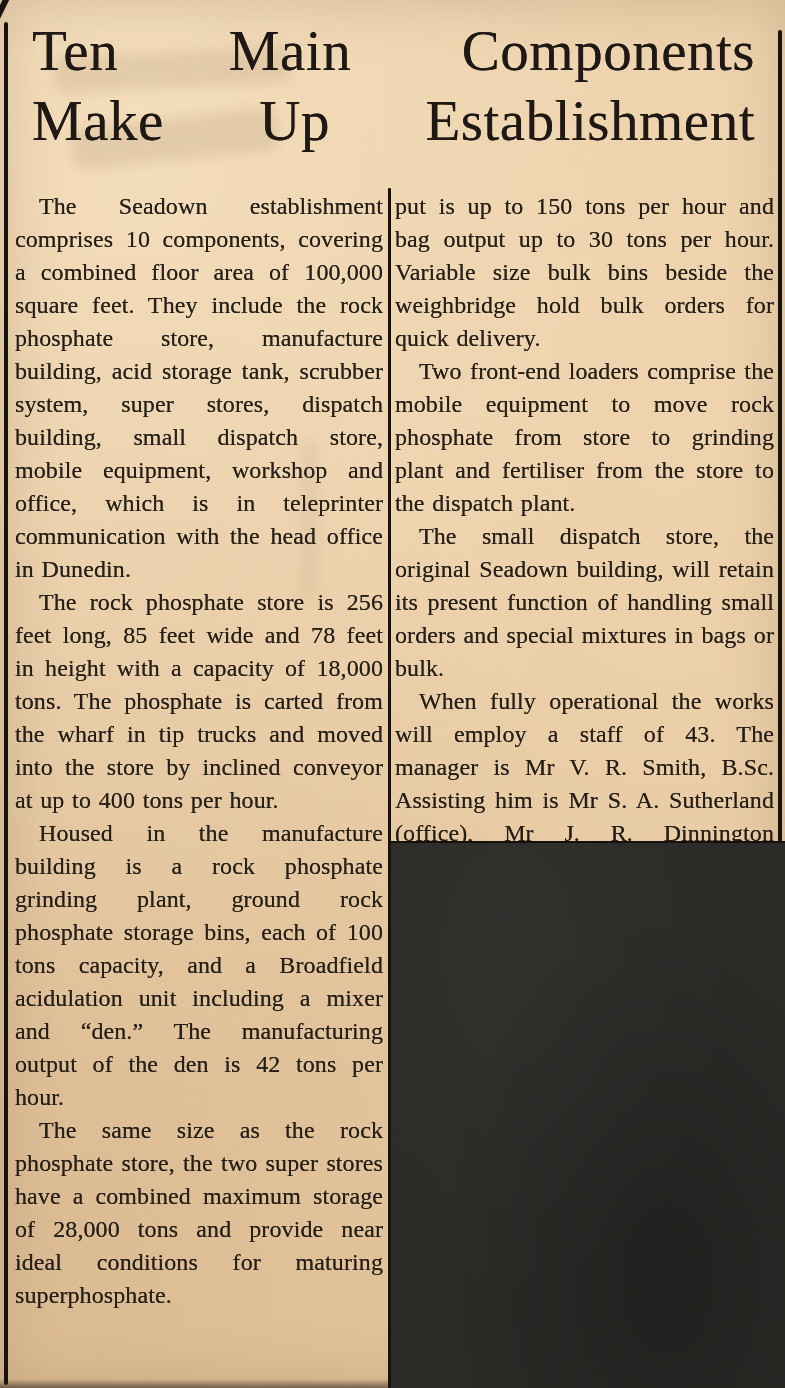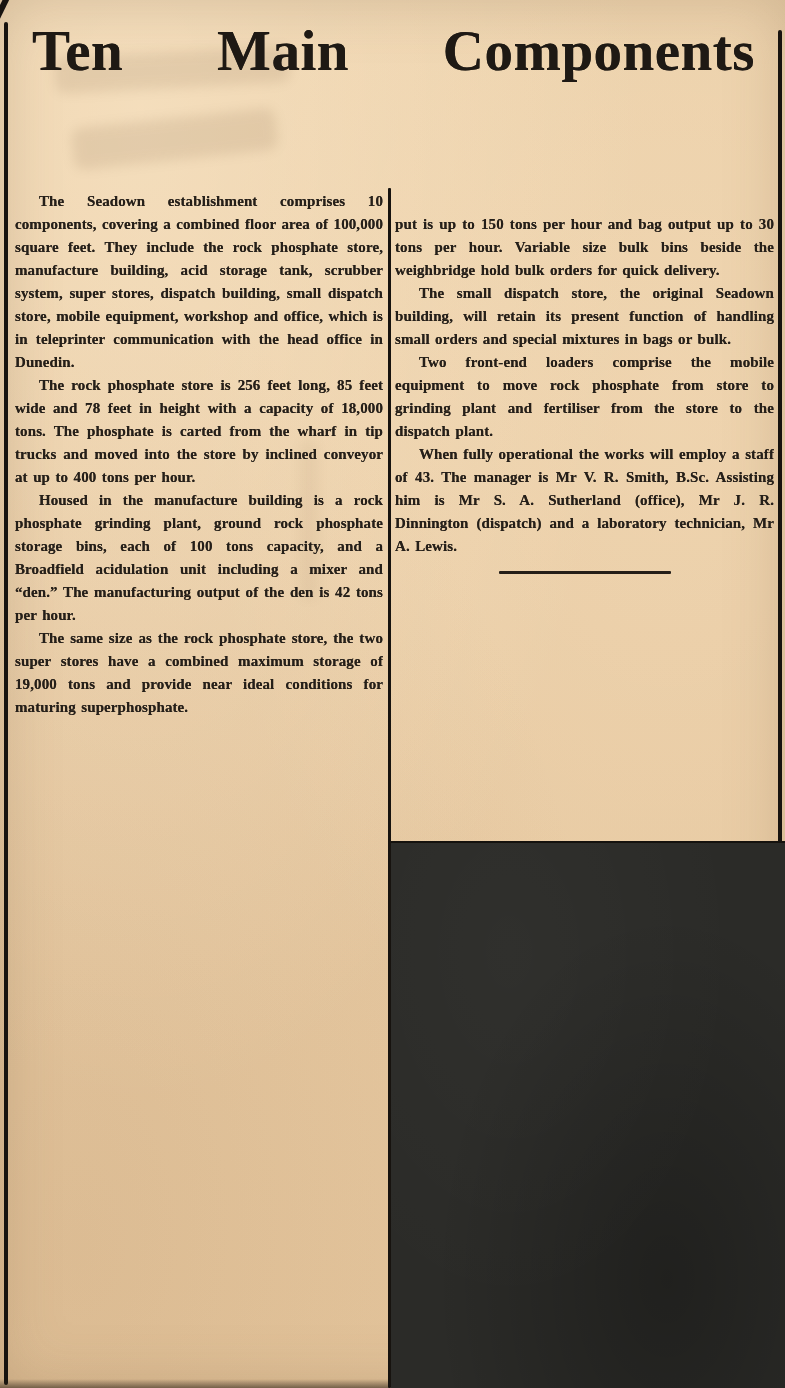--- a/index.html
+++ b/index.html
@@ -44,50 +44,50 @@
   .ghost.g2 { left: 72px;  top: 118px; width: 205px; height: 42px; transform: rotate(-6deg); }
   .ghost.g3 { left: 300px; top: 440px; width: 18px;  height: 160px; opacity: 0.07; }
   .bottom-shade {
     position: absolute; left: 0; bottom: 0; width: 420px; height: 9px;
     background: linear-gradient(180deg, transparent, rgba(40,30,20,0.55));
   }
 
   
   .headline { position: absolute; top: 16px; left: 32px; right: 30px; }
   .headline-line {
-    font-size: 57px; line-height: 70px; font-weight: 700;
+    font-size: 57px; line-height: 70px; font-weight: 400;
     color: #1e1914; letter-spacing: 0.5px;
     text-align: justify; text-align-last: justify;
     text-shadow: 0 0 0.6px rgba(30,25,20,0.85);
     white-space: nowrap;
   }
 
   
   .columns {
     position: absolute; top: 190px; left: 15px; right: 11px; bottom: 0;
     display: flex; z-index: 1;
   }
   .col { overflow: hidden; }
   .col.left  { width: 368px; }
   .col.right { flex: 1; }
   .col-rule  { width: 3px; margin: -2px 4px 0 5px; background: #17130f; border-radius: 1px; }
 
   .col p {
     margin: 0;
-    font-size: 15px;
-    line-height: 23px;
-    font-weight: 700;
+    font-size: 24px;
+    line-height: 33px;
+    font-weight: 400;
     text-align: justify;
     text-indent: 24px;
     word-spacing: 1.6px;
     letter-spacing: 0.1px;
     color: #251f19;
     text-shadow: 0 0 0.5px rgba(37,31,25,0.8);
   }
-  .col p.no-indent   { text-indent: 0; margin-top: 23px; }
+  .col p.no-indent   { text-indent: 0; }
   .col p.justify-last{ text-align-last: justify; }
 
   .end-divider {
     width: 172px; height: 3px; margin: 13px auto 0;
     background: #241e18; border-radius: 1px;
   }
 
   
   .photo-block {
     position: absolute; left: 391px; top: 841px; right: 0; bottom: 0;
@@ -107,36 +107,37 @@
   <div class="corner-mark"></div>
   <div class="ghost g1"></div>
   <div class="ghost g2"></div>
   <div class="ghost g3"></div>
 
   <div class="rule-left"></div>
   <div class="rule-right"></div>
 
   <div class="headline">
     <div class="headline-line">Ten Main Components</div>
+    <div class="headline-line">Make Up Establishment</div>
   </div>
 
   <div class="columns">
     <div class="col left">
       <p>The Seadown establishment comprises 10 components, covering a combined floor area of 100,000 square feet. They include the rock phosphate store, manufacture building, acid storage tank, scrubber system, super stores, dispatch building, small dispatch store, mobile equipment, workshop and office, which is in teleprinter communication with the head office in Dunedin.</p>
       <p>The rock phosphate store is 256 feet long, 85 feet wide and 78 feet in height with a capacity of 18,000 tons. The phosphate is carted from the wharf in tip trucks and moved into the store by inclined conveyor at up to 400 tons per hour.</p>
       <p>Housed in the manufacture building is a rock phosphate grinding plant, ground rock phosphate storage bins, each of 100 tons capacity, and a Broadfield acidulation unit including a mixer and “den.” The manufacturing output of the den is 42 tons per hour.</p>
-      <p>The same size as the rock phosphate store, the two super stores have a combined maximum storage of 19,000 tons and provide near ideal conditions for maturing superphosphate.</p>
+      <p>The same size as the rock phosphate store, the two super stores have a combined maximum storage of 28,000 tons and provide near ideal conditions for maturing superphosphate.</p>
     </div>
 
     <div class="col-rule"></div>
 
     <div class="col right">
       <p class="no-indent">put is up to 150 tons per hour and bag output up to 30 tons per hour. Variable size bulk bins beside the weighbridge hold bulk orders for quick delivery.</p>
+      <p>Two front-end loaders comprise the mobile equipment to move rock phosphate from store to grinding plant and fertiliser from the store to the dispatch plant.</p>
       <p>The small dispatch store, the original Seadown building, will retain its present function of handling small orders and special mixtures in bags or bulk.</p>
-      <p>Two front-end loaders comprise the mobile equipment to move rock phosphate from store to grinding plant and fertiliser from the store to the dispatch plant.</p>
       <p>When fully operational the works will employ a staff of 43. The manager is Mr V. R. Smith, B.Sc. Assisting him is Mr S. A. Sutherland (office), Mr J. R. Dinnington (dispatch) and a laboratory technician, Mr A. Lewis.</p>
       <div class="end-divider"></div>
     </div>
   </div>
 
   <div class="photo-block"></div>
   <div class="bottom-shade"></div>
 
 </div>
 

